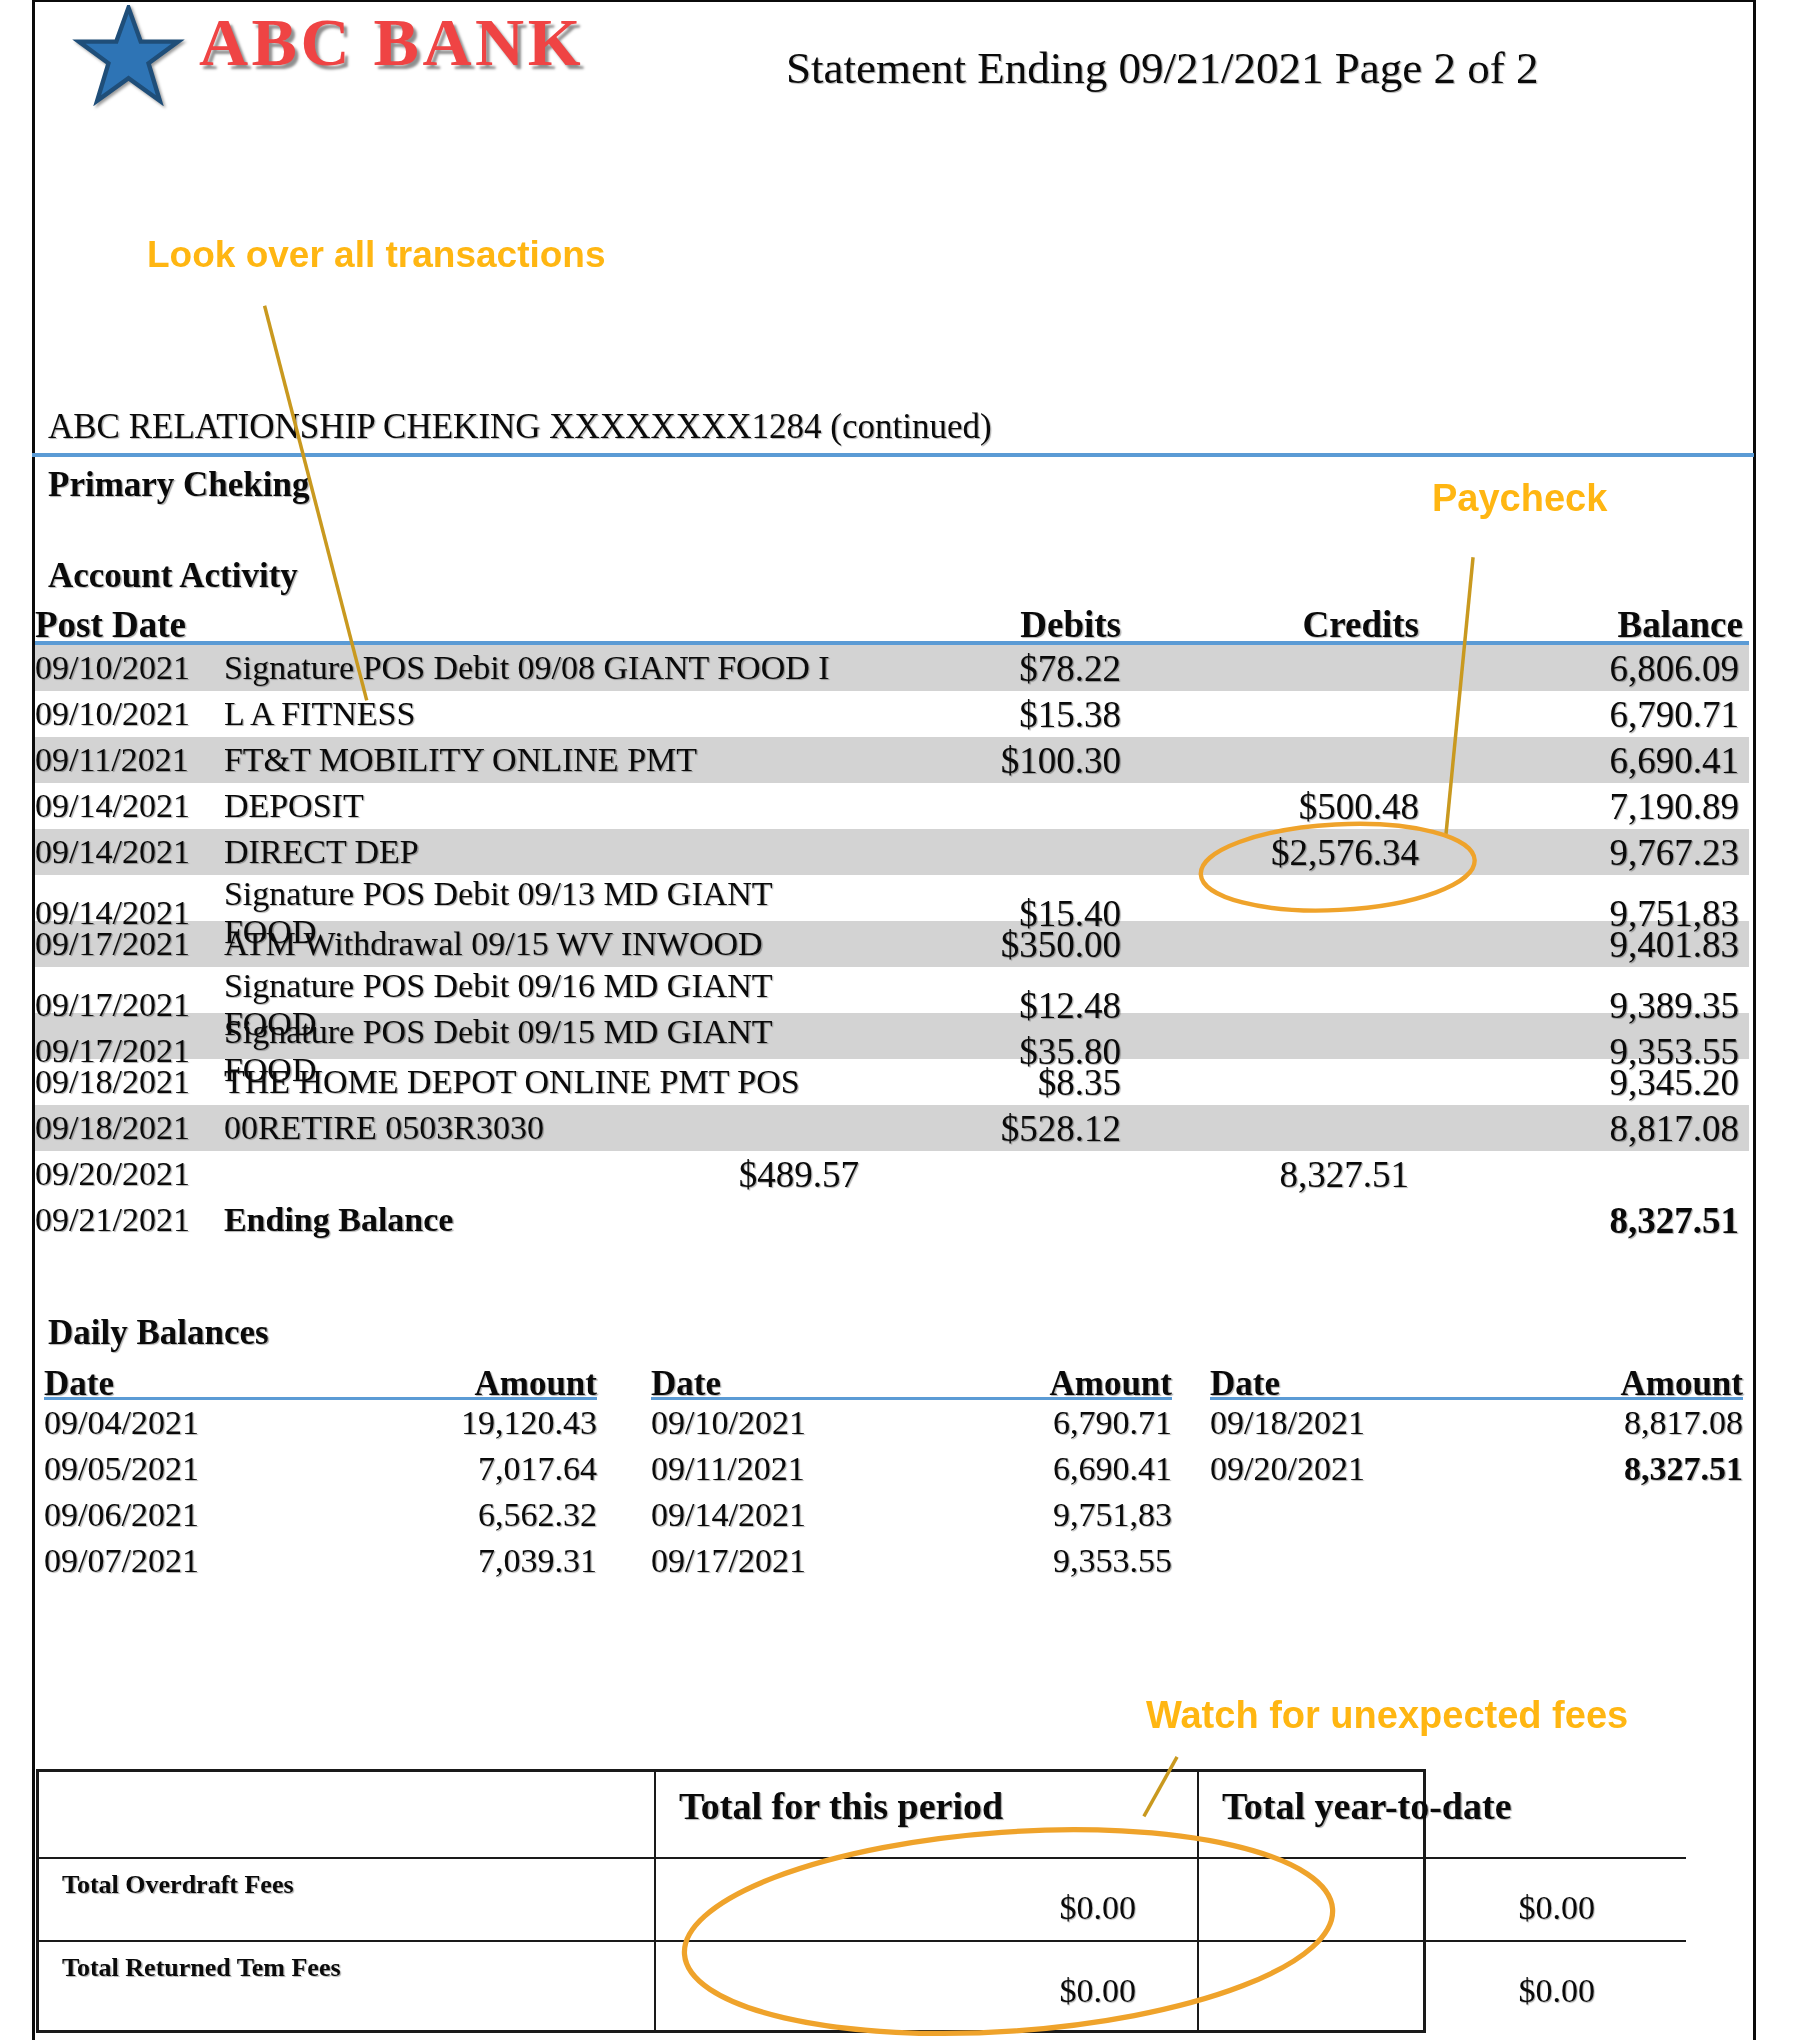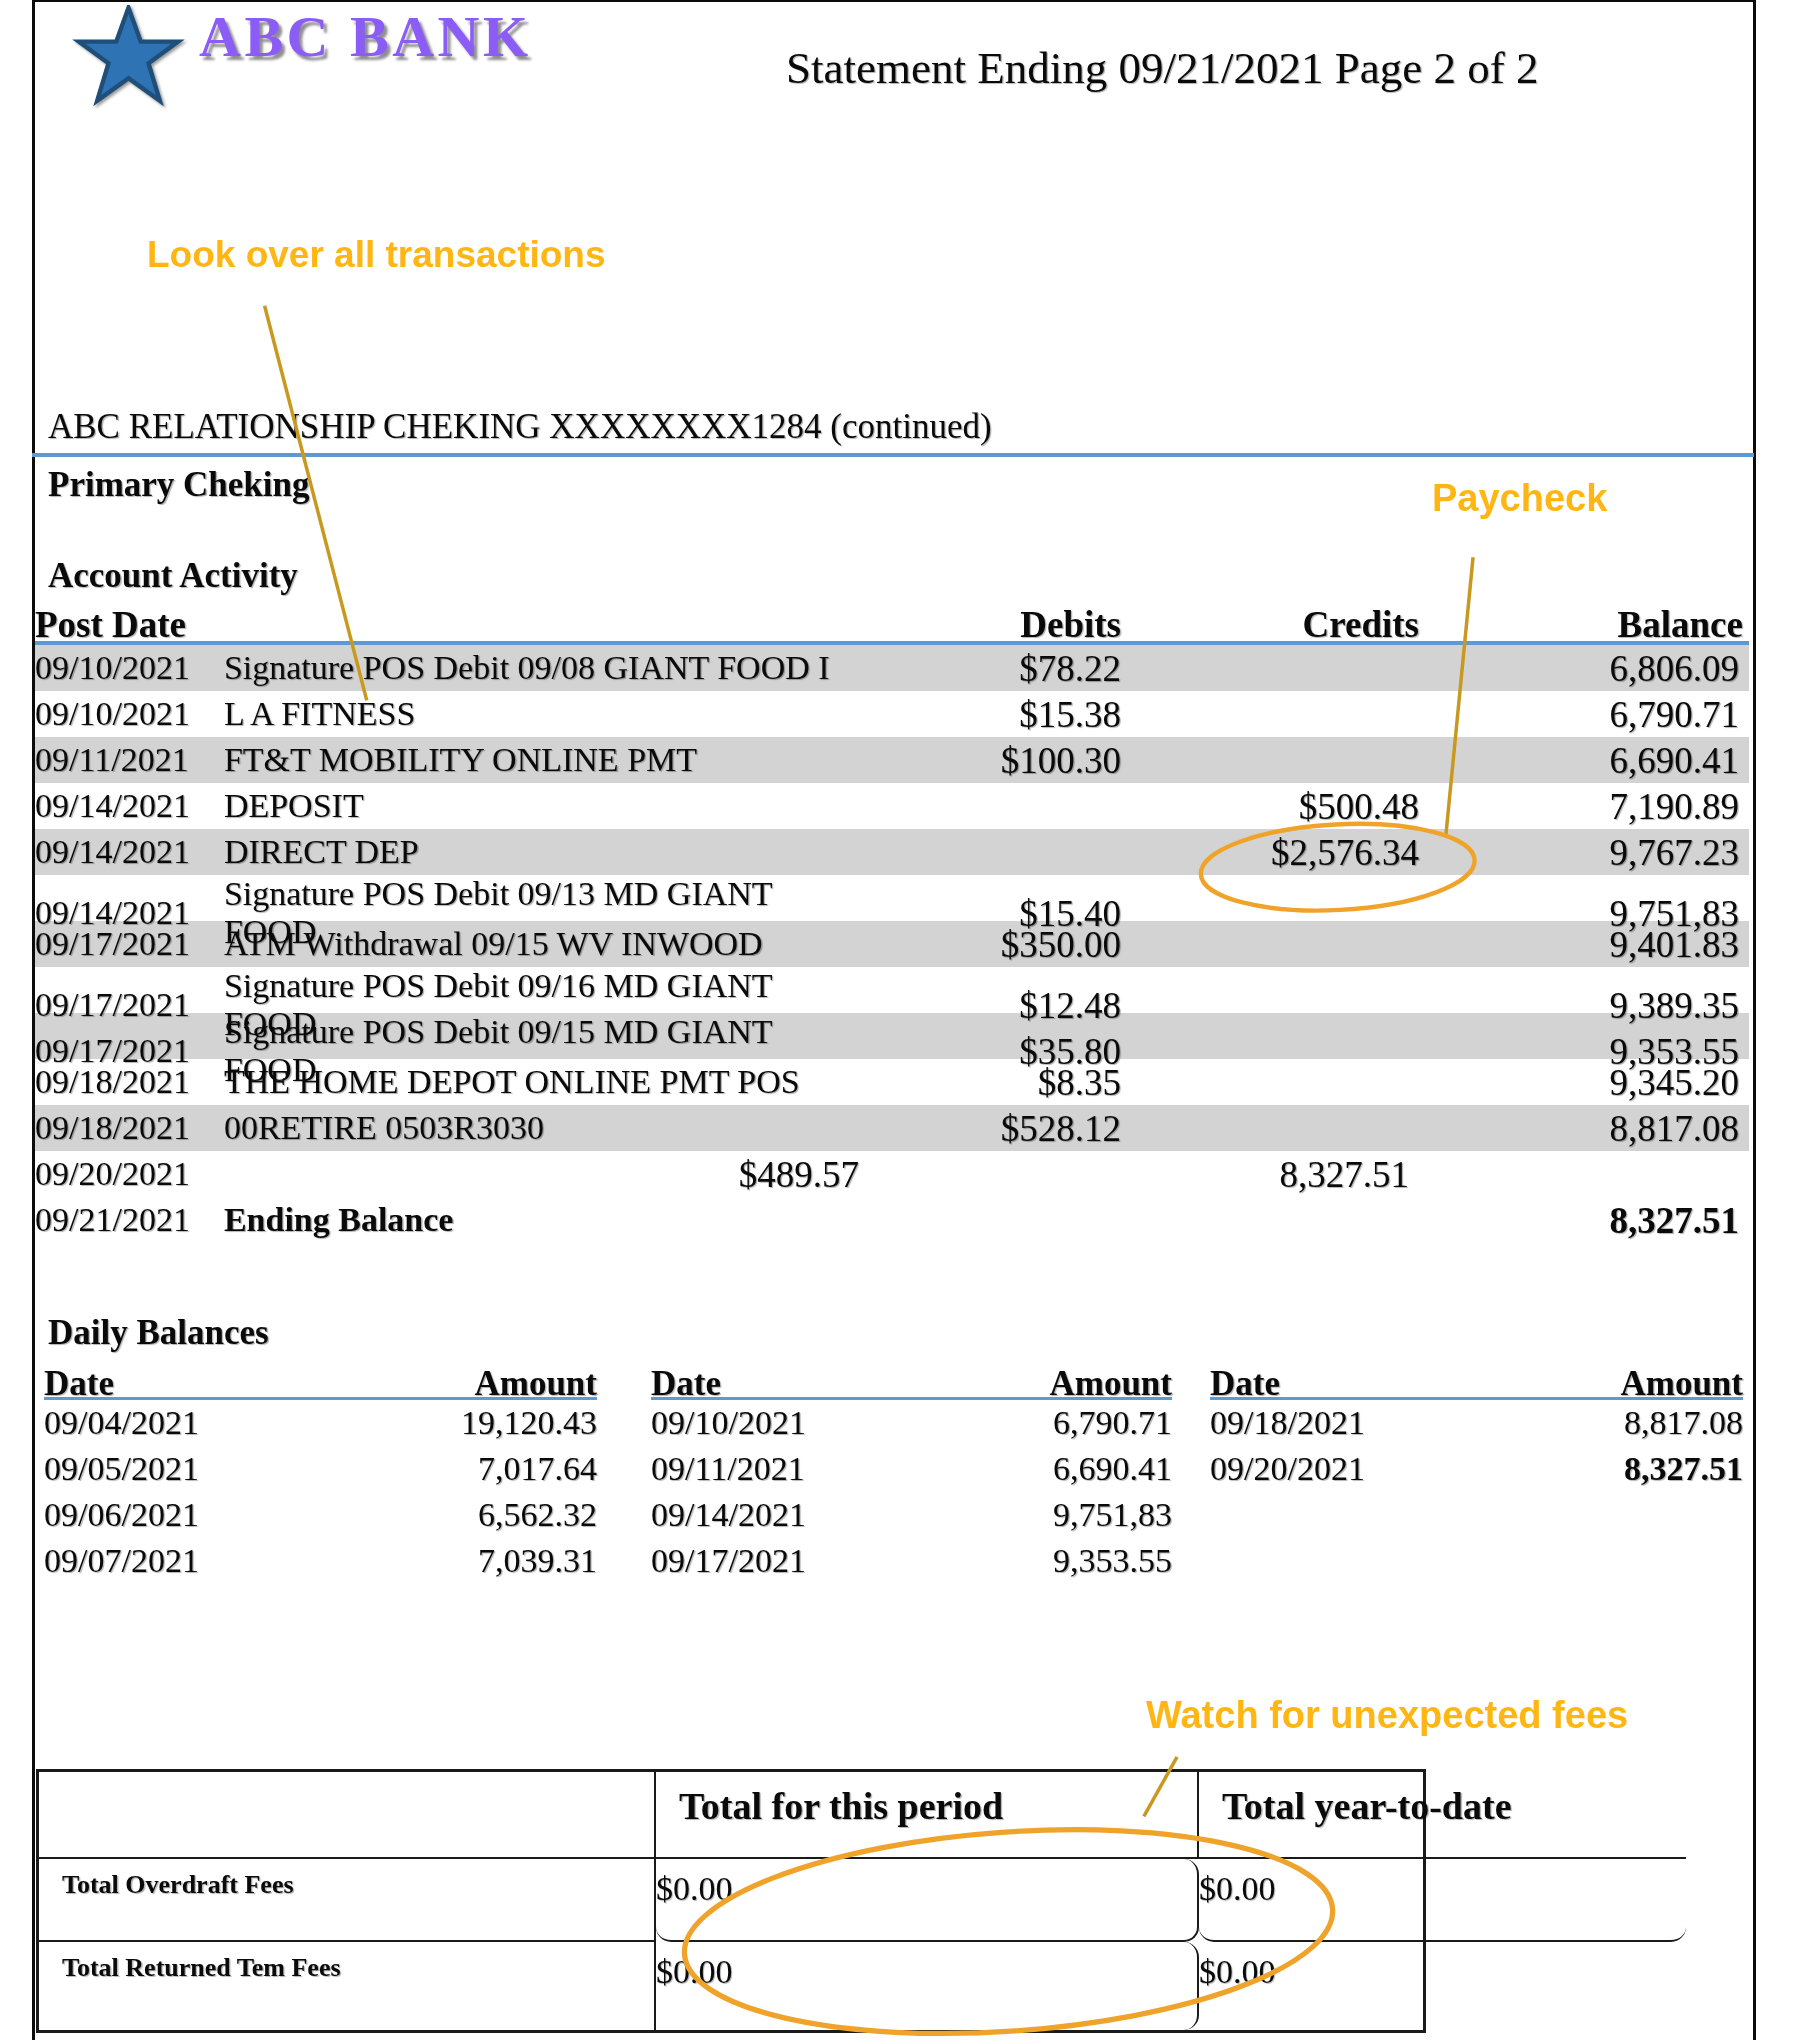--- a/index.html
+++ b/index.html
@@ -10,22 +10,22 @@
   }
   .frame {
     position:absolute; left:32px; top:0; width:1724px; height:2040px;
     border-left:3.5px solid #0b0b0b; border-right:3.5px solid #0b0b0b; border-top:2.6px solid #0b0b0b;
     pointer-events:none;
   }
   .serif-shadow { text-shadow:1.3px 1.3px 0.9px rgba(0,0,0,0.30); }
   
   .star { position:absolute; left:51px; top:5.2px; width:155px; height:101px; filter:drop-shadow(2.6px 2.6px 1.7px #9a9a9a); }
   .bank-name {
-    position:absolute; left:199px; top:7px; font-size:58px; font-weight:bold; letter-spacing:3.5px;
-    color:#8b5cf6; text-shadow:3.5px 3.5px 2.6px #8f8f8f; line-height:1.05;
+    position:absolute; left:199px; top:7px; font-size:68px; font-weight:bold; letter-spacing:3.5px;
+    color:#ef4444; text-shadow:3.5px 3.5px 2.6px #8f8f8f; line-height:1.05;
   }
   .stmt-title { position:absolute; left:786px; top:42px; font-size:45px; }
   
   .annot {
     position:absolute; font-family:"Liberation Sans","DejaVu Sans",sans-serif;
     font-weight:bold; color:#FFB612; white-space:nowrap;
   }
   .annot-look  { left:147px;  top:234px;  font-size:37px; }
   .annot-pay   { left:1432px; top:477px;  font-size:38px; }
   .annot-watch { left:1146px; top:1694px; font-size:38px; }
@@ -75,21 +75,21 @@
   .fee-table {
     position:absolute; left:36px; top:1769px; width:1390px; height:264px;
     display:grid; grid-template-columns:617px 543px 487px; grid-template-rows:87px 83px 1fr;
     border:3.5px solid #1a1a1a;
   }
   .fee-cell { border-right:2.6px solid #1a1a1a; border-bottom:2.6px solid #1a1a1a; }
   .fee-cell.last-col { border-right:none; }
   .fee-cell.last-row { border-bottom:none; }
   .fee-colhead { font-weight:bold; font-size:38px; padding:12.2px 0 0 23px; text-shadow:1.3px 1.3px 0.9px rgba(0,0,0,0.30); }
   .fee-label { font-weight:bold; font-size:26px; padding:10.5px 0 0 23px; text-shadow:1.3px 1.3px 0.9px rgba(0,0,0,0.30); }
-  .fee-val { font-size:34px; padding-top:11px; text-shadow:0.9px 0.9px 0.9px rgba(0,0,0,0.30);border-radius:15px; }
+  .fee-val { font-size:34px; text-align:right; padding-top:30px; text-shadow:0.9px 0.9px 0.9px rgba(0,0,0,0.30); }
   .fee-val.period { padding-right:61px; }
   .fee-val.ytd { padding-right:91px; }
 </style>
 </head>
 <body>
 
 <div class="page">
   <div class="frame"></div>
 
   <svg class="star" viewBox="0 0 178 116">

